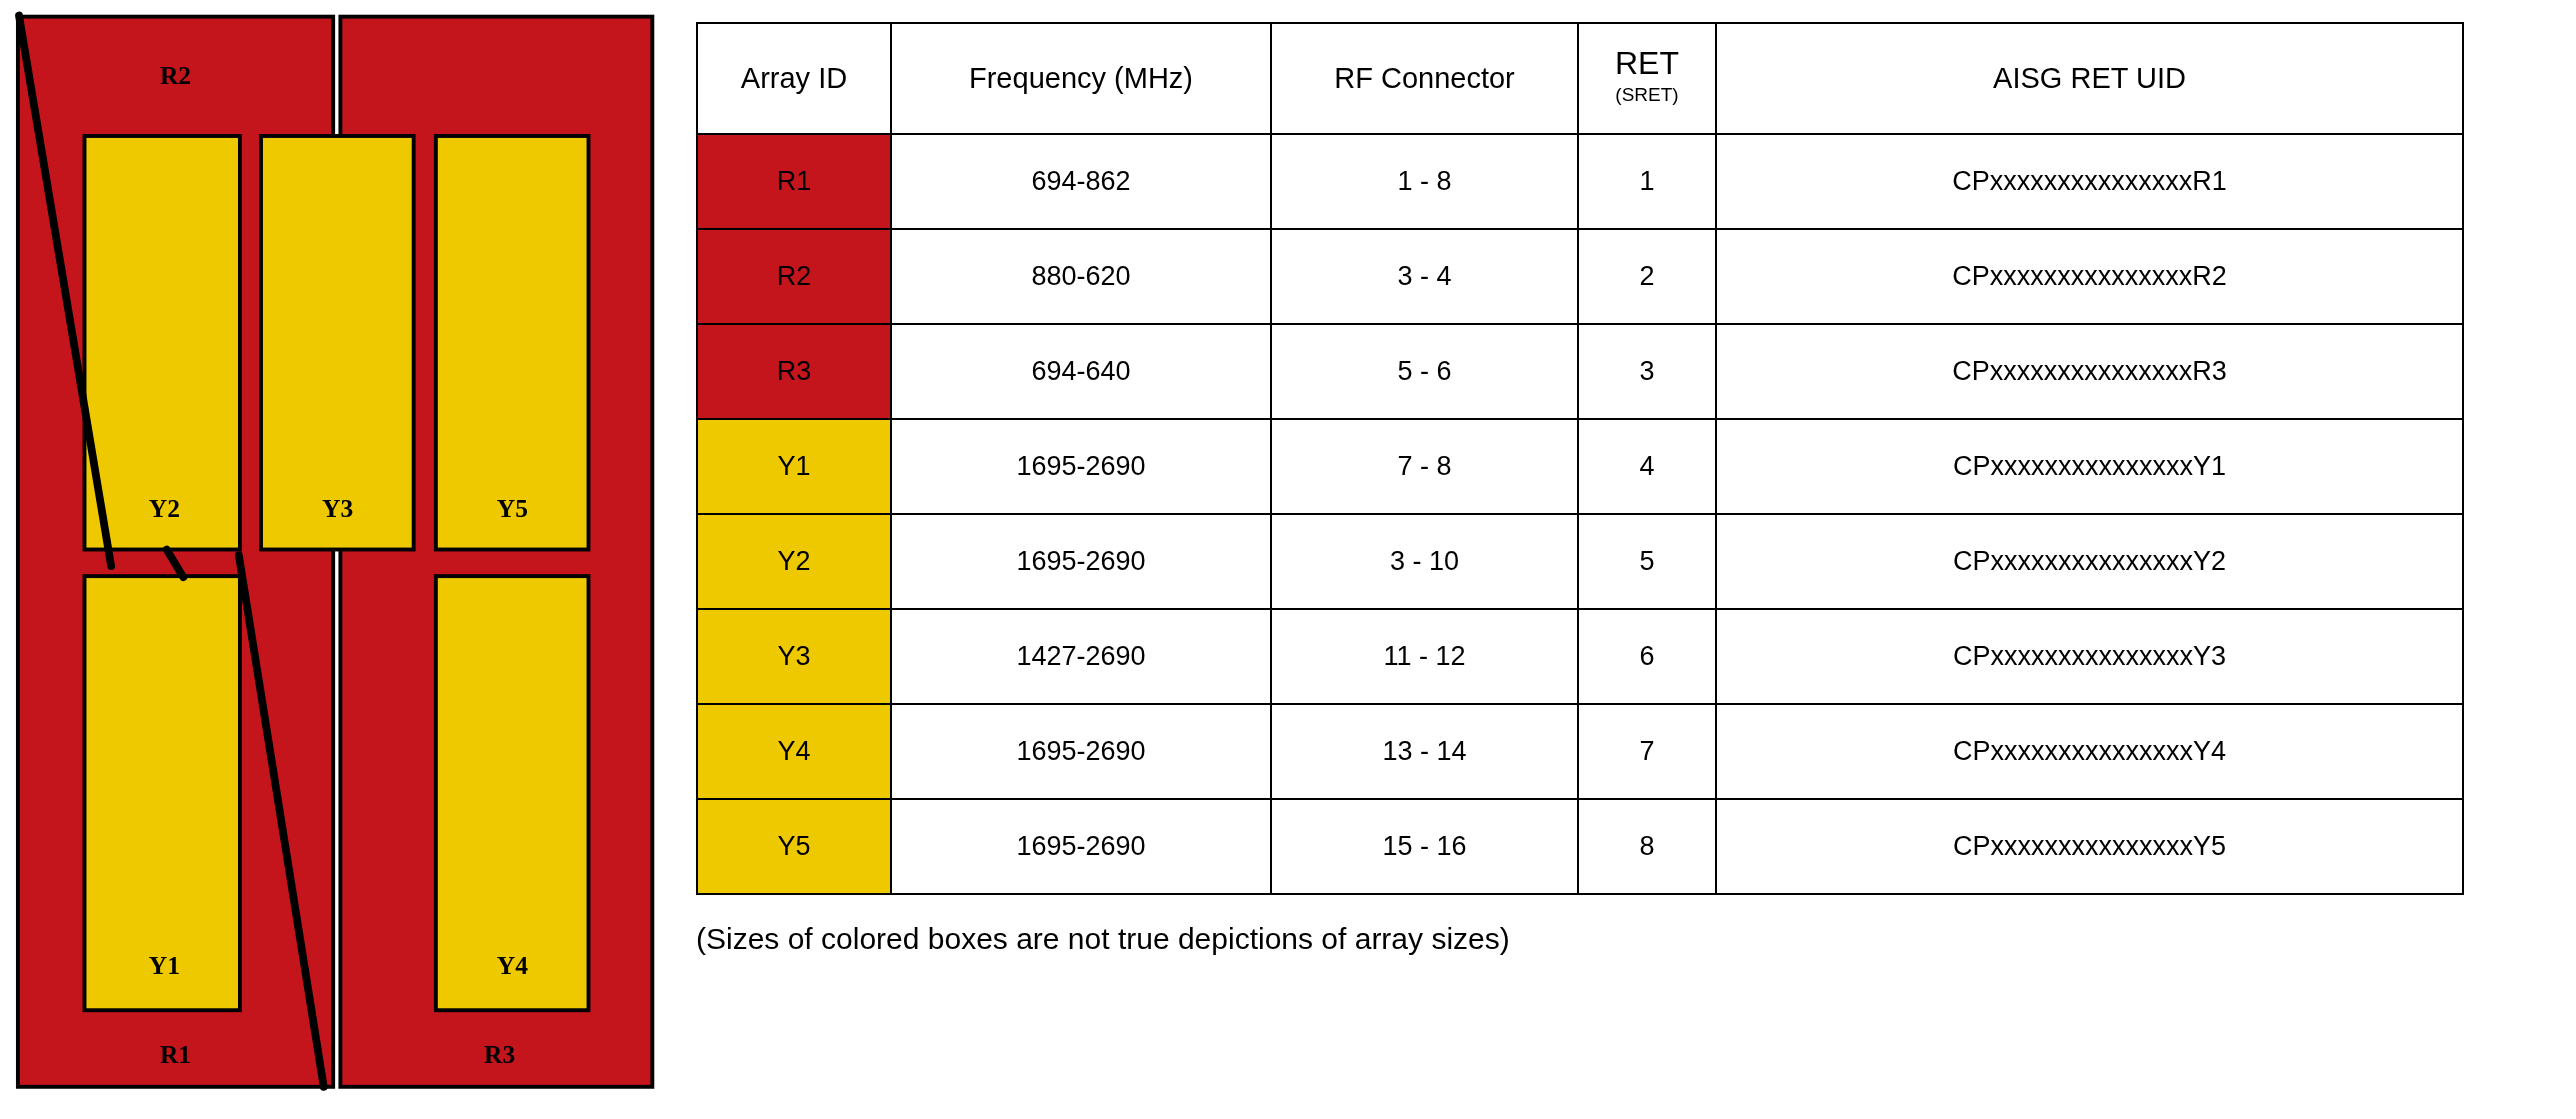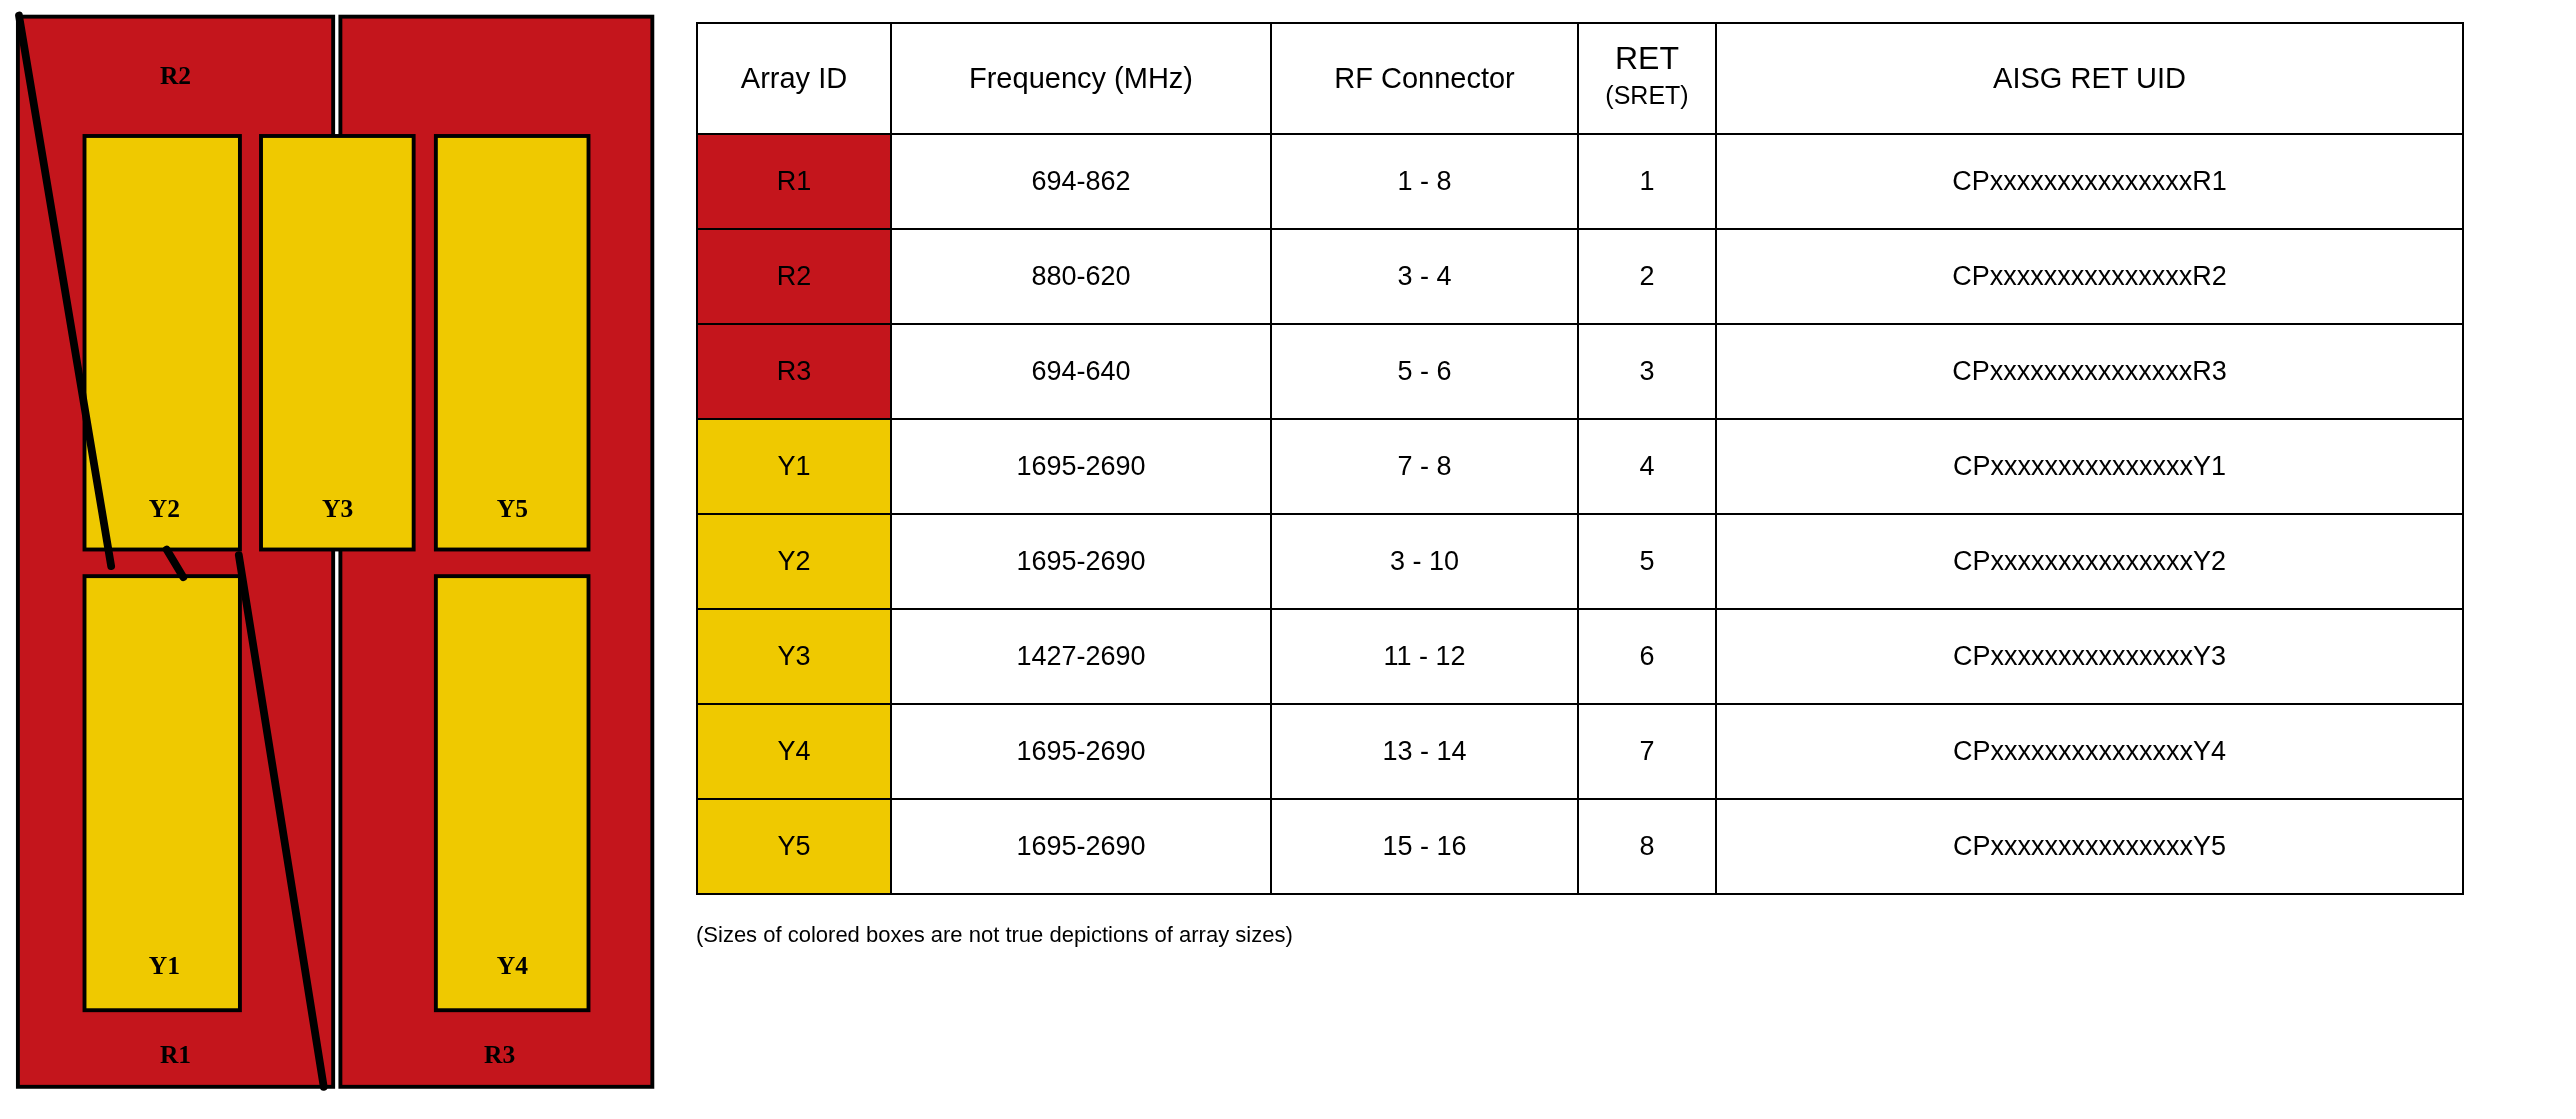--- a/index.html
+++ b/index.html
@@ -71,37 +71,37 @@
   .col-ret       { width: 138px; }
   .col-uid       { width: 747px; }
 
   .ret-head-main {
     display: block;
     font-size: 32px;
     line-height: 1.05;
   }
   .ret-head-sub {
     display: block;
-    font-size: 25px;
+    font-size: 19px;
     line-height: 1.6;
   }
 
   td.id-cell {
     font-size: 27px;
   }
   td.id-red    { background: #C4151C; }
   td.id-yellow { background: #EFC900; }
 
   
   #footnote {
     position: absolute;
     left: 696px;
     top: 922px;
     font-family: "Liberation Sans", sans-serif;
-    font-size: 22px;
+    font-size: 30px;
     color: #000000;
     white-space: nowrap;
   }
 </style>
 </head>
 <body>
 
 <div id="array-diagram">
   <svg width="683" height="1119" viewBox="0 0 1230 2016" xmlns="http://www.w3.org/2000/svg">
 

